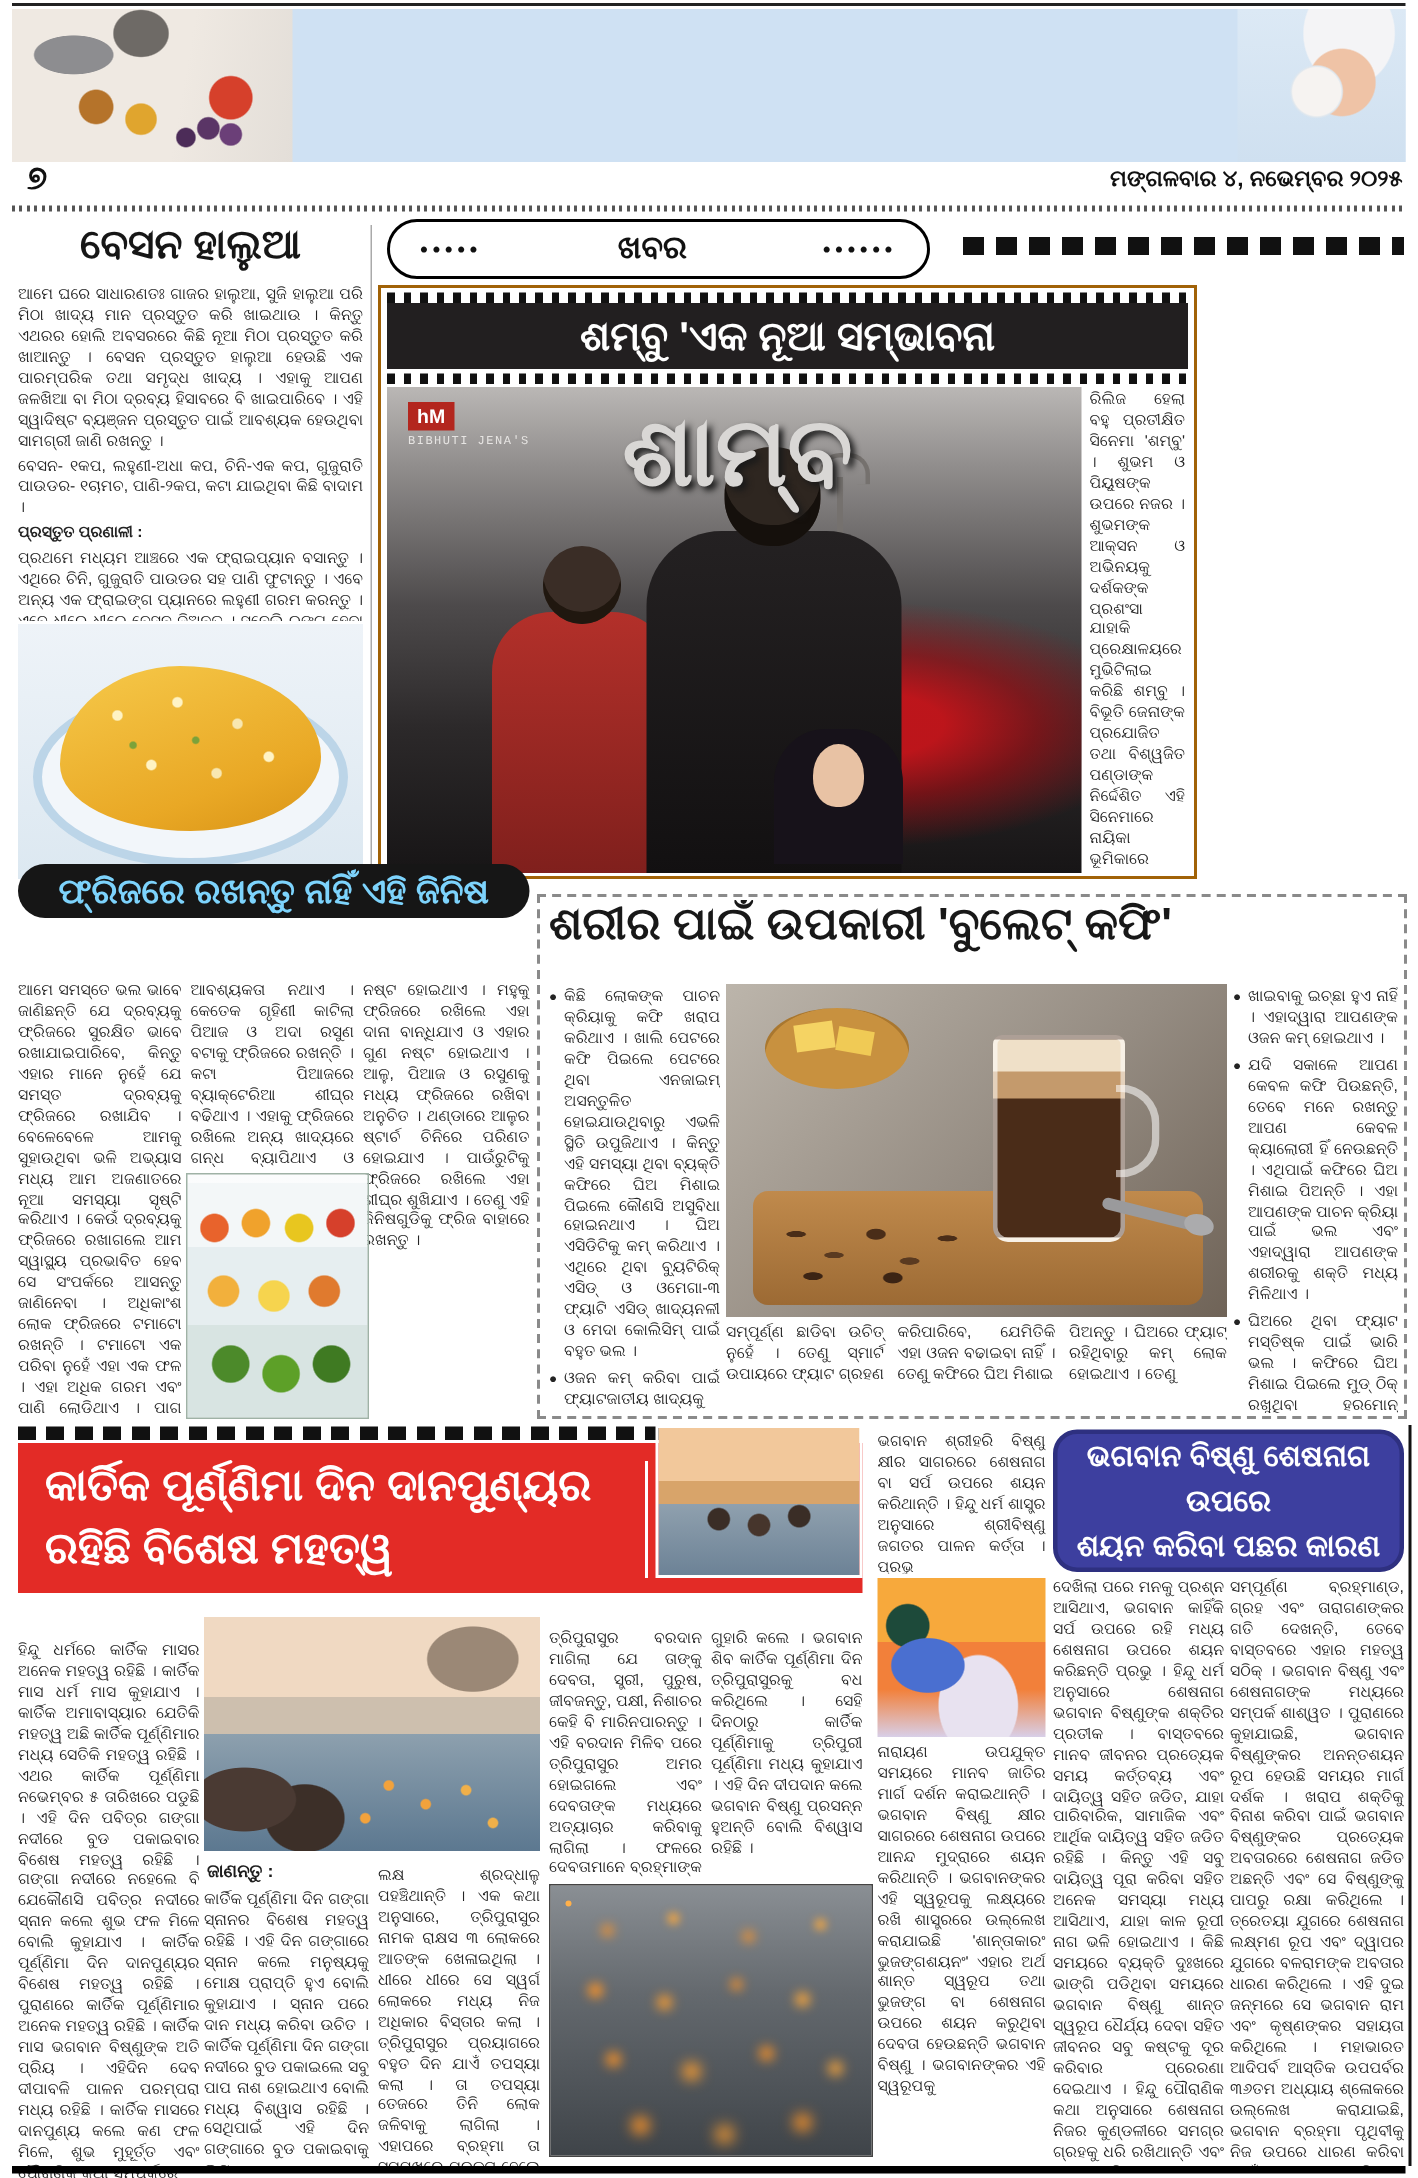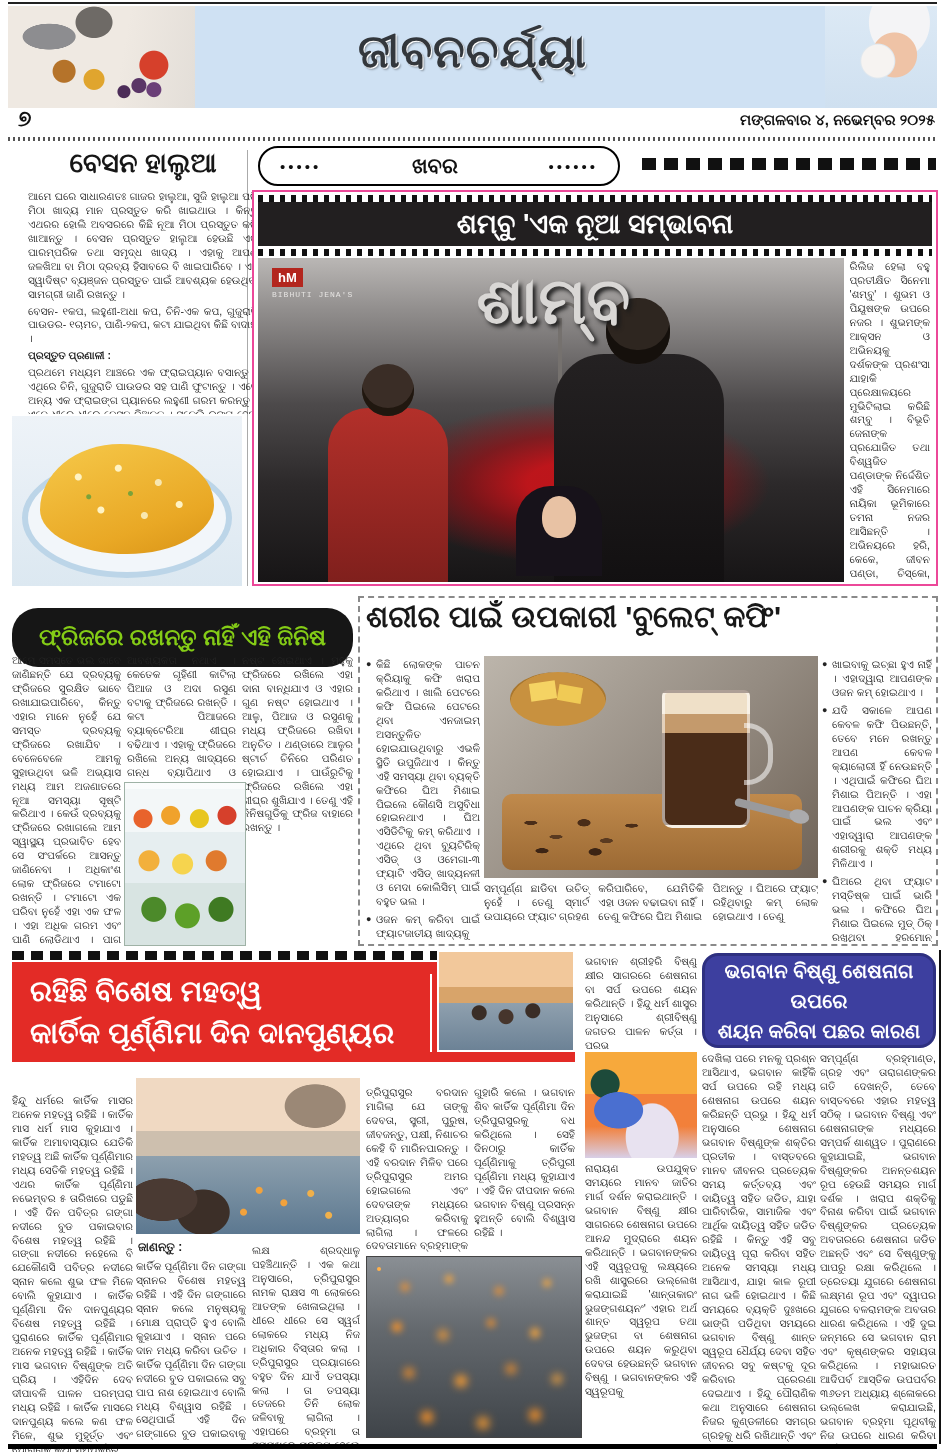--- a/index.html
+++ b/index.html
@@ -41,21 +41,21 @@
       radial-gradient(circle at 44% 54%, #f6f3f1 0 16px, #dfe7ee 17px, transparent 18px),
       radial-gradient(circle at 58% 48%, #efc3a6 0 22px, transparent 23px),
       radial-gradient(ellipse at 62% 16%, #f4f4f6 0 30px, transparent 31px),
       linear-gradient(180deg,#dcE9f5,#cfe0f0); }
 
   
   .page-number { left:18px; top:106px; font-size:22px; font-weight:bold; color:#111; }
   .edition-date { right:10px; top:111px; font-size:15px; font-weight:bold; color:#111; position:absolute; }
 
   
-  .recipe-text { left:28px; top:146px; width:230px; height:268px; overflow:hidden; }
+  .recipe-text { left:12px; top:146px; width:230px; height:268px; overflow:hidden; }
   .recipe-title { text-align:center; font-size:27px; font-weight:bold; color:#161616; margin-bottom:8px; }
   .recipe-text .ing { font-weight:normal; }
   .recipe-text .lbl { font-weight:bold; }
   .halwa-photo { left:12px; top:416px; width:230px; height:170px; overflow:hidden;
     background:linear-gradient(180deg,#eef3f8,#dce8f1); }
   .halwa-plate { position:absolute; left:10px; top:42px; width:210px; height:120px;
     background:#f2f6fa; border:6px solid #bcd5e8; border-radius:50%; }
   .halwa-mound { position:absolute; left:28px; top:28px; width:174px; height:110px;
     border-radius:46% 54% 50% 50% / 60% 55% 45% 40%;
     background:
@@ -72,21 +72,21 @@
   
   .news-pill { left:258px; top:146px; width:362px; height:40px; border:2.5px solid #000;
     border-radius:22px; background:#fff; display:flex; align-items:center;
     justify-content:space-between; padding:0 20px; }
   .news-pill .dots { font-size:15px; letter-spacing:3px; color:#111; }
   .news-pill .lbl { font-size:21px; font-weight:bold; color:#111; }
   .filmstrip-dashes { left:642px; top:158px; width:294px; height:12px;
     background:repeating-linear-gradient(90deg,#111 0 14px,transparent 14px 22px); }
 
   
-  .movie-box { left:252px; top:190px; width:686px; height:396px; border:2px solid #ec4899; background:#fff; }
+  .movie-box { left:252px; top:190px; width:546px; height:396px; border:2px solid #a16207; background:#fff; }
   .perf { height:7px; margin:3px 4px 0 4px;
     background:repeating-linear-gradient(90deg,#111 0 5px,transparent 5px 11px); }
   .movie-headline-bar { margin:0 4px; height:44px; background:#221f20; display:flex;
     align-items:center; justify-content:center; }
   .movie-headline-bar span { color:#fff; font-size:27px; font-weight:bold; }
   .movie-content { display:flex; margin:2px 4px 0 4px; height:324px; }
   .movie-poster { width:590px; height:324px; position:relative; overflow:hidden;
     background:linear-gradient(180deg,#bab7b5 0%,#918e8d 16%,#4d4a4b 45%,#2c292a 70%,#171516 100%); }
   .poster-title { position:absolute; left:2px; top:6px; width:100%; text-align:center;
     font-size:64px; font-weight:bold; color:#d9d7d5; text-shadow:3px 3px 4px #1a1a1a; }
@@ -106,22 +106,22 @@
   .poster-trident { position:absolute; left:300px; top:60px; width:4px; height:160px; background:#75716e; }
   .poster-trident::before { content:""; position:absolute; left:-12px; top:-16px; width:28px; height:18px;
     border:3px solid #75716e; border-bottom:none; border-radius:14px 14px 0 0; }
   .poster-actress { position:absolute; left:258px; top:228px; width:86px; height:90px;
     background:#17121a; border-radius:40% 40% 0 0; }
   .poster-actress::before { content:""; position:absolute; left:26px; top:10px; width:34px; height:42px;
     border-radius:50% 50% 45% 45%; background:#e8c2a4; }
   .movie-side-col { width:88px; padding:2px 2px 0 5px; }
 
   
-  .fridge-headline { left:12px; top:608px; width:341px; height:59px; background:#161616;
-    border-radius:26px; color:#84cc16; display:flex; align-items:center; justify-content:center;
+  .fridge-headline { left:12px; top:576px; width:341px; height:36px; background:#161616;
+    border-radius:26px; color:#7dd3fc; display:flex; align-items:center; justify-content:center;
     font-size:23px; font-weight:bold; }
   .fridge-col1 { left:12px;  top:654px; width:109px; height:292px; }
   .fridge-col2 { left:127px; top:654px; width:109px; height:124px; }
   .fridge-col3 { left:242px; top:654px; width:111px; height:292px; }
   .fridge-photo { left:124px; top:782px; width:122px; height:164px; border:1px solid #9fb2a6;
     background:
       linear-gradient(180deg, rgba(255,255,255,.65) 0 6px, transparent 6px),
       radial-gradient(circle at 15% 22%, #e8632c 0 9px, transparent 10px),
       radial-gradient(circle at 38% 20%, #f0a22c 0 9px, transparent 10px),
       radial-gradient(circle at 62% 22%, #e8c61f 0 9px, transparent 10px),
@@ -231,21 +231,20 @@
   .vishnu-colA { left:702px; top:1052px; width:114px; height:392px; }
   .vishnu-colB { left:820px; top:1052px; width:116px; height:392px; }
 </style>
 </head>
 <body>
 
 <div class="abs top-line"></div>
 <div class="abs masthead">
   <div class="abs food-photo"></div>
   <div class="abs skincare-photo"></div>
-  <div class="abs masthead-title">ଜୀବନଚର୍ଯ୍ୟା</div>
 </div>
 <div class="abs page-number">୭</div>
 <div class="edition-date">ମଙ୍ଗଳବାର ୪, ନଭେମ୍ବର ୨୦୨୫</div>
 <div class="abs dotted-rule"></div>
 <div class="abs col-rule"></div>
 
 <div class="abs recipe-text body-text">
   <div class="recipe-title">ବେସନ ହାଲୁଆ</div>
   <p>ଆମେ ଘରେ ସାଧାରଣତଃ ଗାଜର ହାଲୁଆ, ସୁଜି ହାଲୁଆ ପରି ମିଠା ଖାଦ୍ୟ ମାନ ପ୍ରସ୍ତୁତ କରି ଖାଇଥାଉ । କିନ୍ତୁ ଏଥରର ହୋଲି ଅବସରରେ କିଛି ନୂଆ ମିଠା ପ୍ରସ୍ତୁତ କରି ଖାଆନ୍ତୁ । ବେସନ ପ୍ରସ୍ତୁତ ହାଲୁଆ ହେଉଛି ଏକ ପାରମ୍ପରିକ ତଥା ସମୃଦ୍ଧ ଖାଦ୍ୟ । ଏହାକୁ ଆପଣ ଜଳଖିଆ ବା ମିଠା ଦ୍ରବ୍ୟ ହିସାବରେ ବି ଖାଇପାରିବେ । ଏହି ସ୍ୱାଦିଷ୍ଟ ବ୍ୟଞ୍ଜନ ପ୍ରସ୍ତୁତ ପାଇଁ ଆବଶ୍ୟକ ହେଉଥିବା ସାମଗ୍ରୀ ଜାଣି ରଖନ୍ତୁ ।</p>
   <p class="ing">ବେସନ- ୧କପ, ଲହୁଣୀ-ଅଧା କପ, ଚିନି-ଏକ କପ, ଗୁଜୁରାତି ପାଉଡର- ୧ଚାମଚ, ପାଣି-୨କପ, କଟା ଯାଇଥିବା କିଛି ବାଦାମ ।</p>
@@ -326,22 +325,22 @@
   </div>
   <div class="bullet-item">
     <span class="bullet-dot">●</span>
     <span>ଘିଅରେ ଥିବା ଫ୍ୟାଟ ମସ୍ତିଷ୍କ ପାଇଁ ଭାରି ଭଲ । କଫିରେ ଘିଅ ମିଶାଇ ପିଇଲେ ମୁଡ୍ ଠିକ୍ ରଖୁଥିବା ହରମୋନ୍ ରିଲିଜ୍ ହୋଇଥାଏ । ଫଳରେ ମନ ବି ଶାନ୍ତ ରହେ ।</span>
   </div>
 </div>
 
 <div class="abs dash-row2"></div>
 <div class="abs kartik-banner">
   <div class="kartik-headline">
+    <div>କାର୍ତିକ ପୂର୍ଣ୍ଣିମା ଦିନ ଦାନପୁଣ୍ୟର</div>
     <div>ରହିଛି ବିଶେଷ ମହତ୍ୱ</div>
-    <div>କାର୍ତିକ ପୂର୍ଣ୍ଣିମା ଦିନ ଦାନପୁଣ୍ୟର</div>
   </div>
   <div class="kartik-divider"></div>
 </div>
 <div class="abs bathing-photo"></div>
 <div class="abs mid-top-text body-text">ଭଗବାନ ଶ୍ରୀହରି ବିଷ୍ଣୁ କ୍ଷୀର ସାଗରରେ ଶେଷନାଗ ବା ସର୍ପ ଉପରେ ଶୟନ କରିଥାନ୍ତି । ହିନ୍ଦୁ ଧର୍ମ ଶାସ୍ତ୍ର ଅନୁସାରେ ଶ୍ରୀବିଷ୍ଣୁ ଜଗତର ପାଳନ କର୍ତ୍ତା । ପ୍ରଭୁ</div>
 <div class="abs vishnu-banner">
   <div>ଭଗବାନ ବିଷ୍ଣୁ ଶେଷନାଗ ଉପରେ</div>
   <div>ଶୟନ କରିବା ପଛର କାରଣ</div>
 </div>
 

